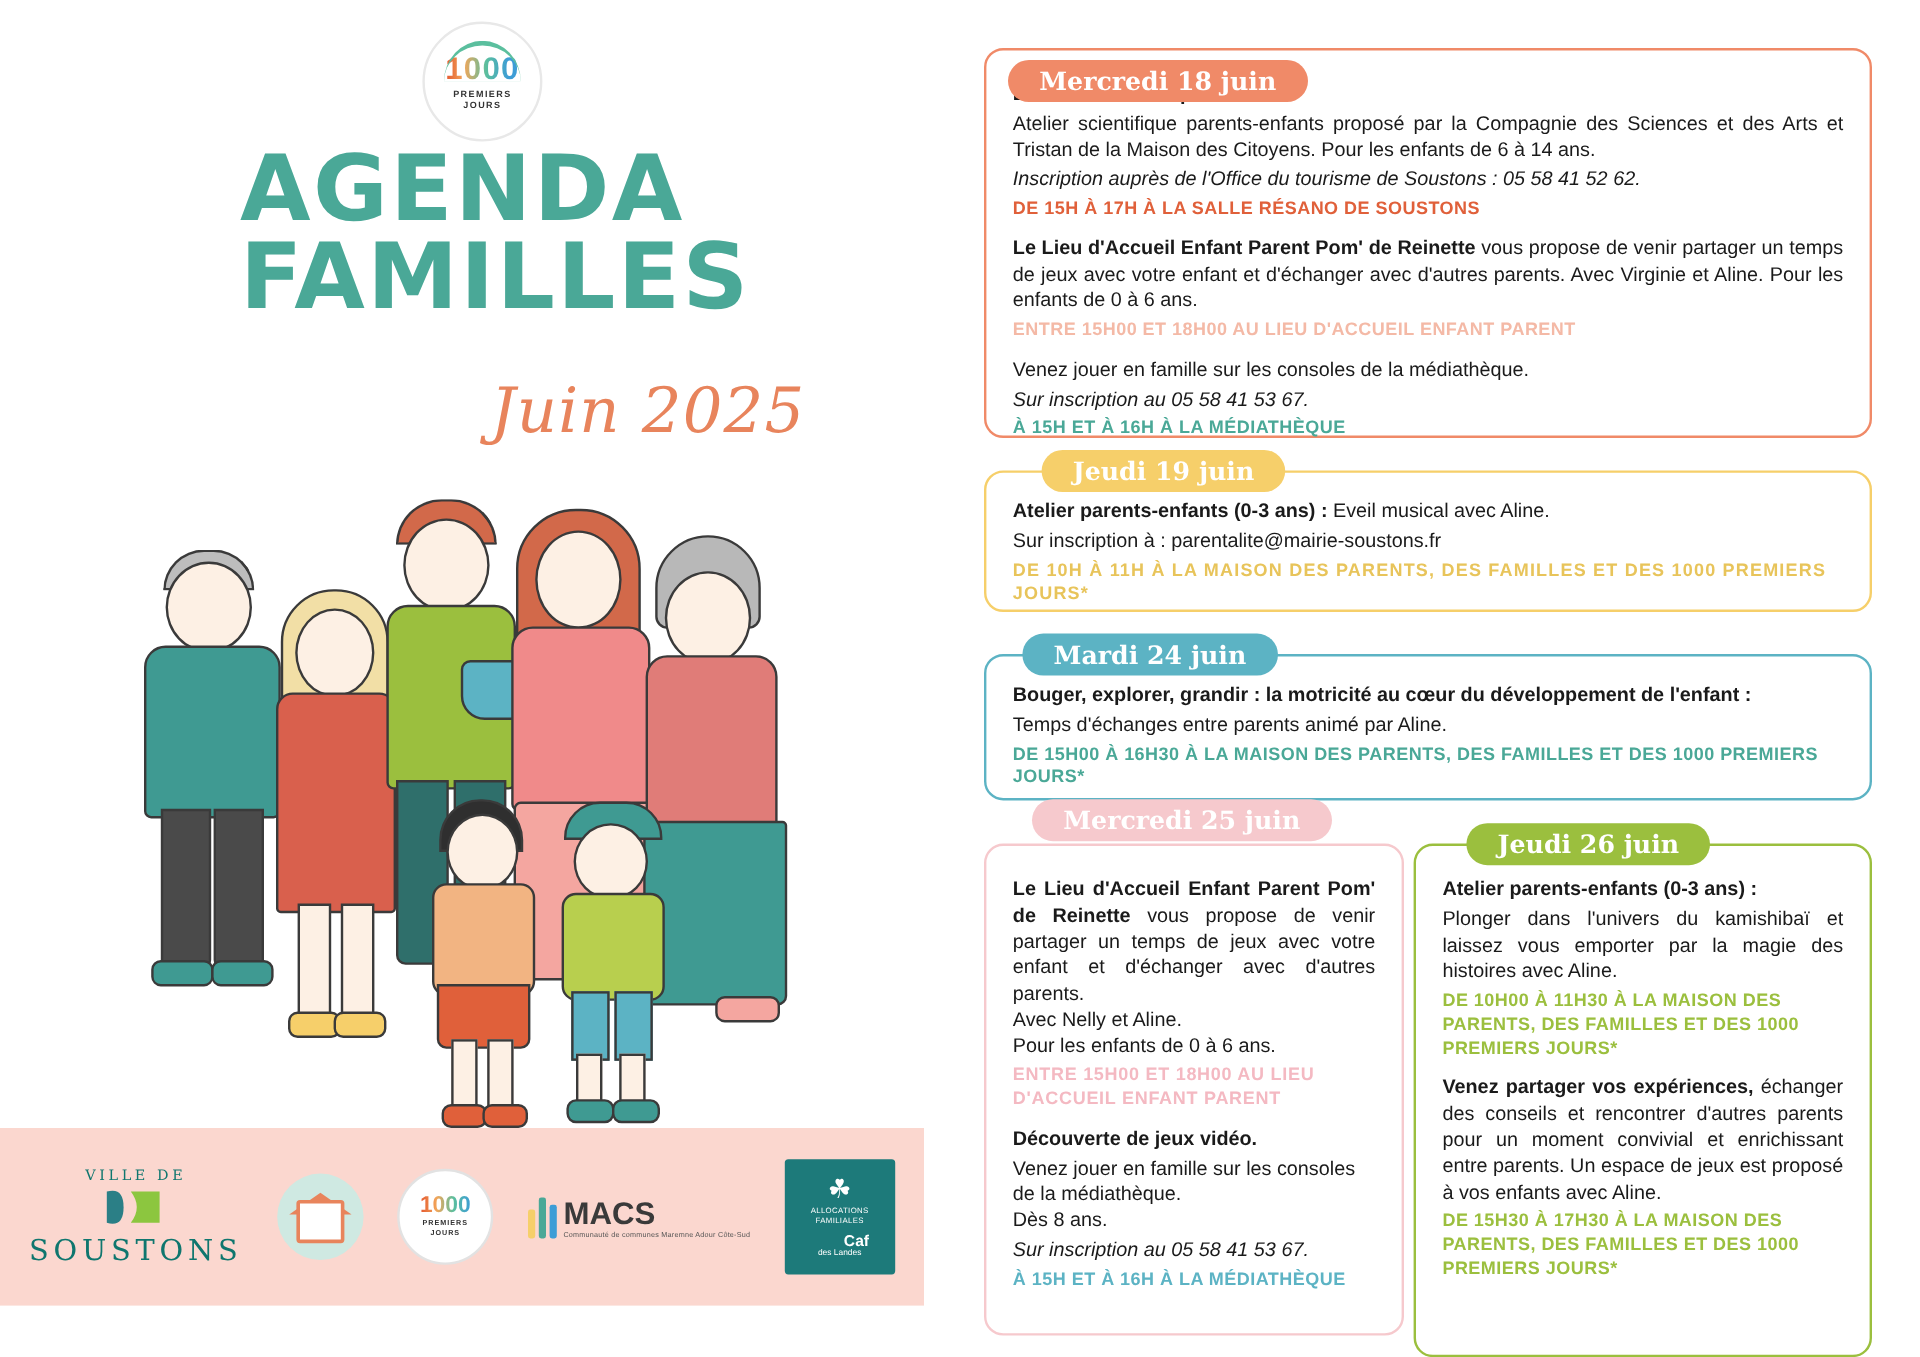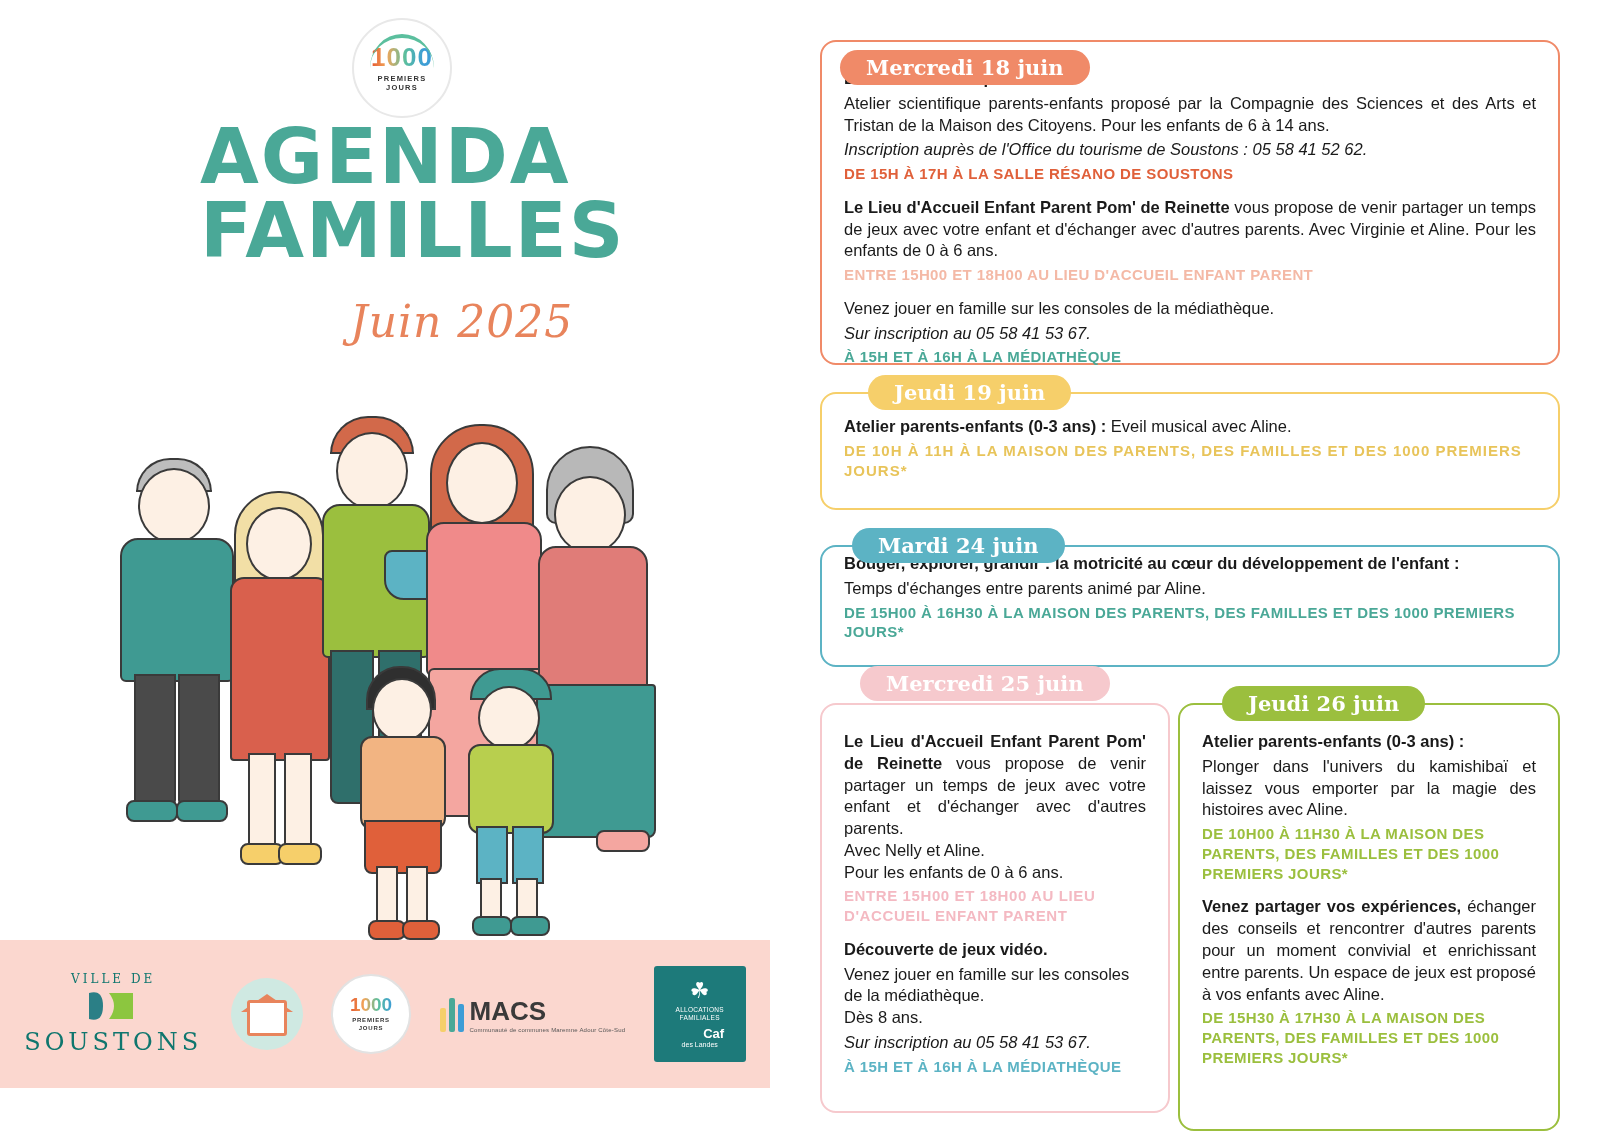--- a/index.html
+++ b/index.html
@@ -30,22 +30,22 @@
   }
   .logo1000 .sub{font-size:7.5px;letter-spacing:1.2px;color:#333;margin-top:4px;text-align:center;line-height:1.25;font-weight:bold;}
   .logo-arc{position:absolute;top:14px;left:16px;width:64px;height:30px;border-top:4px solid #5bbf9e;border-radius:50%/100% 100% 0 0;}
 
   h1.title{
     position:absolute;left:200px;top:120px;width:560px;
     margin:0;color:#4aa897;font-size:76px;line-height:0.98;
     font-weight:bold;letter-spacing:2px;font-family:"DejaVu Sans",sans-serif;
   }
   .subtitle{
-    position:absolute;left:350px;top:296px;width:380px;text-align:left;
-    color:#e8845c;font-size:44px;font-family:"DejaVu Serif",serif;
+    position:absolute;left:350px;top:313px;width:380px;text-align:center;
+    color:#e8845c;font-size:52px;font-family:"DejaVu Serif",serif;
     font-style:italic;letter-spacing:1px;
   }
 
   
   .illus{position:absolute;left:110px;top:400px;width:580px;height:510px;}
   .person{position:absolute;}
   .head{border-radius:50%;background:#fdf0e4;border:2.5px solid #3a3a3a;position:absolute;}
   .body{border-radius:18px 18px 6px 6px;position:absolute;border:2.5px solid #3a3a3a;}
   .legs{position:absolute;border:2.5px solid #3a3a3a;}
   .hair{position:absolute;border:2.5px solid #3a3a3a;}
@@ -264,28 +264,29 @@
     </div>
 
     <div class="chip" style="left:68px;top:375px;background:#f6cf6a;">Jeudi 19 juin</div>
     <div class="card" style="left:20px;top:392px;width:740px;height:118px;border:2.5px solid #f6cf6a;">
       <div class="ctext" style="padding-top:22px;">
         <div>
           <p>
             <span class="b">Atelier parents-enfants (0-3 ans) :</span>
             <span>Eveil musical avec Aline.</span>
           </p>
+          <p>Sur inscription à : parentalite@mairie-soustons.fr</p>
           <p class="when" style="color:#e8c45a;letter-spacing:1px;">DE 10H À 11H À LA MAISON DES PARENTS, DES FAMILLES ET DES 1000 PREMIERS JOURS*</p>
         </div>
       </div>
     </div>
 
     <div class="chip" style="left:52px;top:528px;background:#5cb3c4;">Mardi 24 juin</div>
     <div class="card" style="left:20px;top:545px;width:740px;height:122px;border:2.5px solid #5cb3c4;">
-      <div class="ctext" style="padding-top:6px;">
+      <div class="ctext" style="padding-top:22px;">
         <div>
           <p class="b">Bouger, explorer, grandir : la motricité au cœur du développement de l'enfant :</p>
           <p>Temps d'échanges entre parents animé par Aline.</p>
           <p class="when" style="color:#4aa897;">DE 15H00 À 16H30 À LA MAISON DES PARENTS, DES FAMILLES ET DES 1000 PREMIERS JOURS*</p>
         </div>
       </div>
     </div>
 
     <div class="chip" style="left:60px;top:666px;background:#f6c9cd;">Mercredi 25 juin</div>
     <div class="card" style="left:20px;top:703px;width:350px;height:410px;border:2.5px solid #f6c9cd;">

